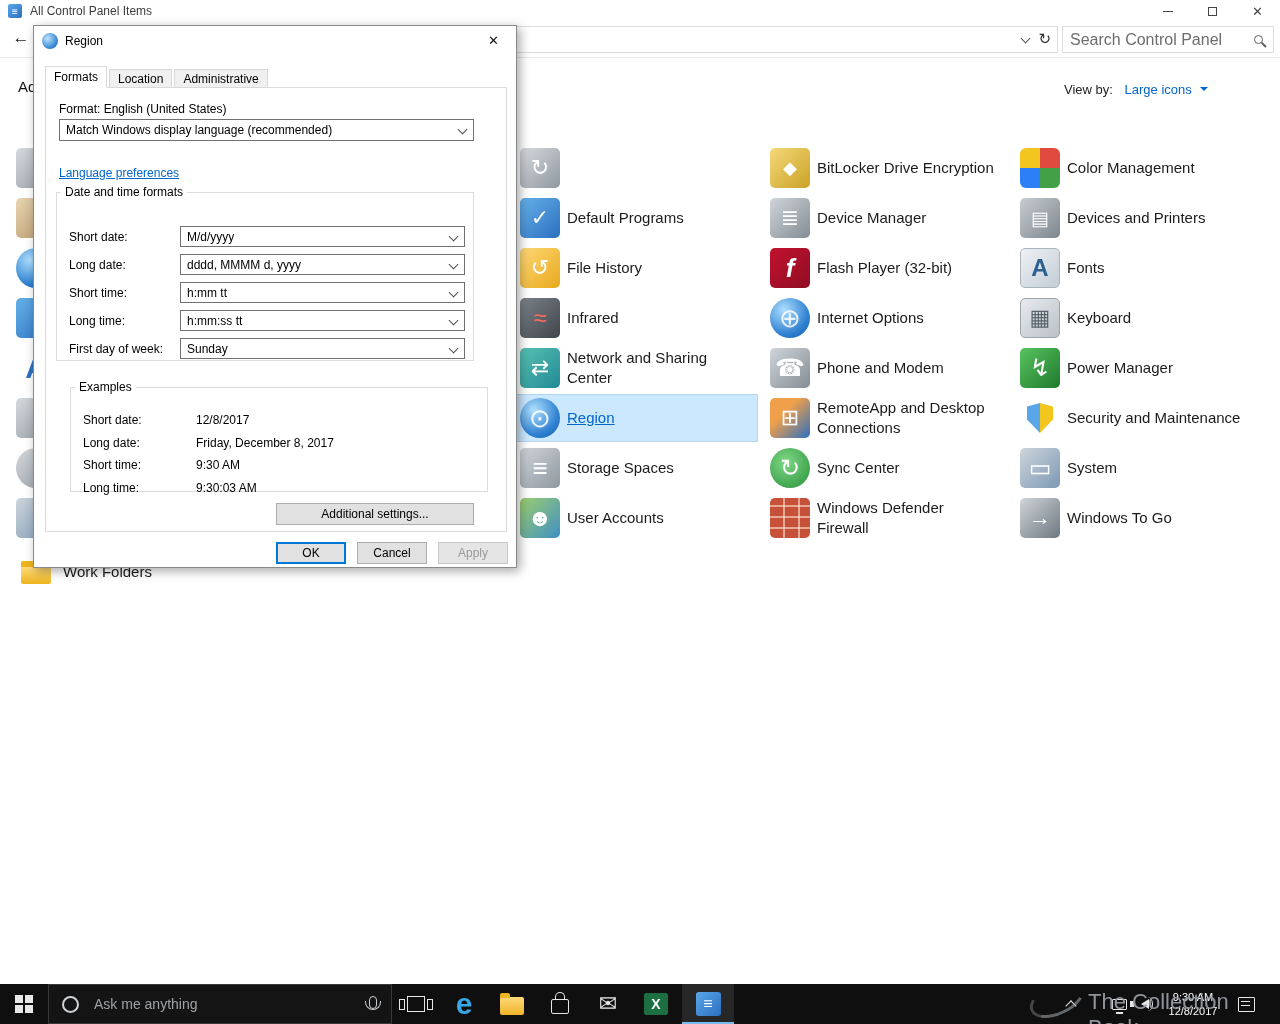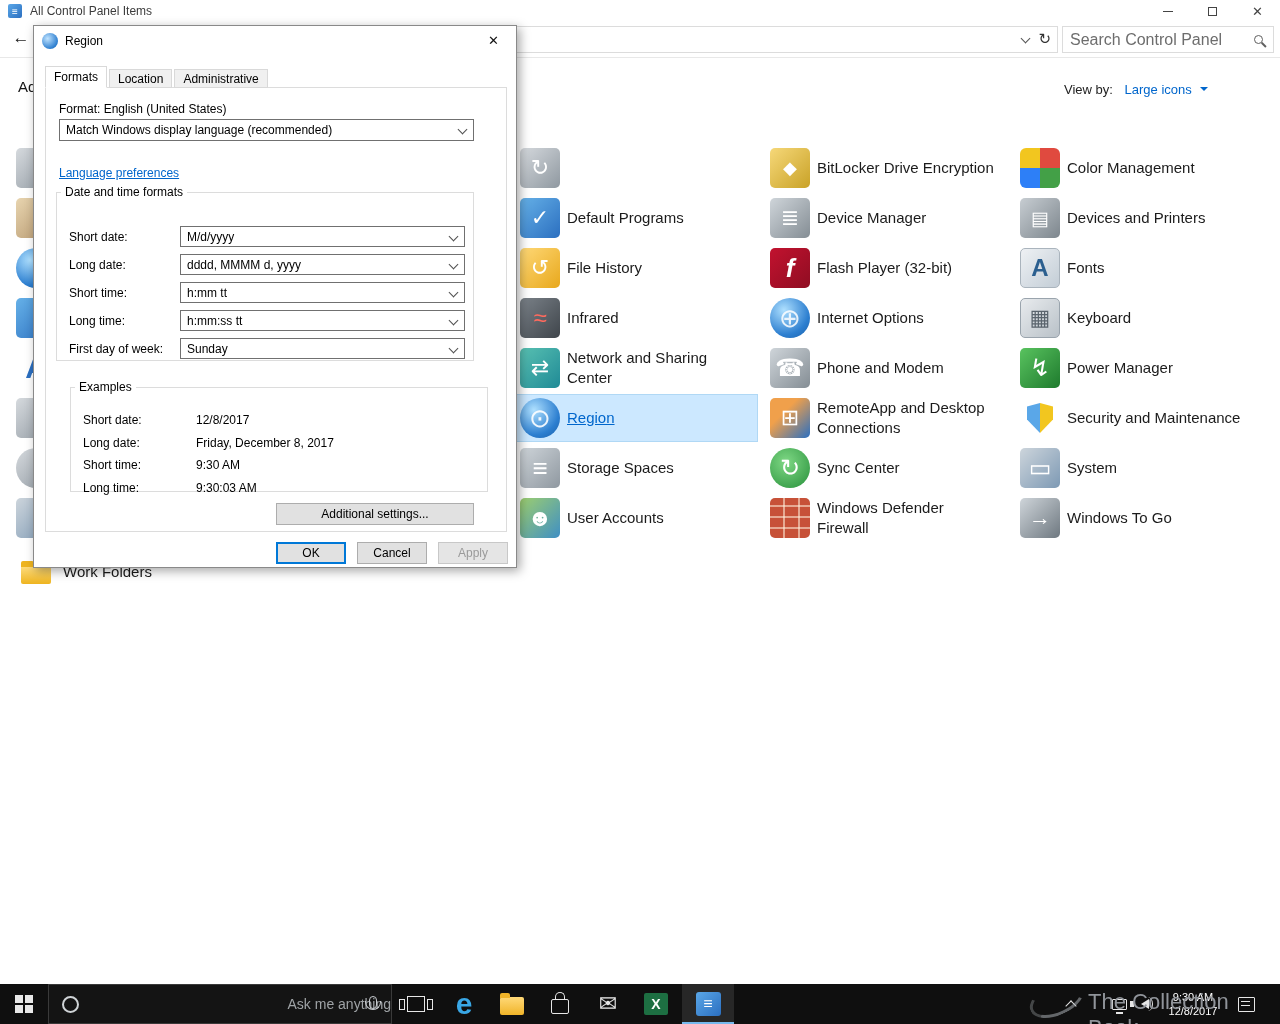--- a/index.html
+++ b/index.html
@@ -126,21 +126,21 @@
   #btn-cancel{left:323px;top:516px;width:70px}
   #btn-apply{left:404px;top:516px;width:70px}
   
   #taskbar{position:absolute;left:0;top:984px;width:1280px;height:40px;background:#0f0f0f;z-index:20}
   .tb-slot{position:absolute;top:0;height:40px;display:flex;align-items:center;justify-content:center}
   .tb-active{background:rgba(255,255,255,.10)}
   .tb-active::after{content:"";position:absolute;left:0;right:0;bottom:0;height:2px;background:#76b9ed}
   #start-btn{left:0;width:48px}
   .start-logo{display:grid;grid-template-columns:8px 8px;grid-template-rows:8px 8px;gap:2px}
   .start-logo span{background:#e8e8e8}
-  #cortana{left:48px;width:344px;justify-content:space-between;border:1px solid #3a3a3a;background:#141414}
+  #cortana{left:48px;width:344px;justify-content:flex-start;border:1px solid #3a3a3a;background:#141414}
   .cortana-ring{width:17px;height:17px;border:2px solid #cfd3d6;border-radius:50%;margin-left:13px;flex:0 0 17px}
   .cortana-text{color:#9fa3a6;font-size:14px;margin-left:15px;white-space:nowrap}
   .mic{position:absolute;right:14px;top:11px;width:8px;height:13px;border:1.6px solid #c8ccd0;border-radius:4px}
   .mic::after{content:"";position:absolute;left:-5px;top:4px;width:14px;height:8px;border:1.6px solid #c8ccd0;border-top:none;border-radius:0 0 9px 9px}
   #taskview{left:392px;width:48px}
   .tv{width:18px;height:16px;border:1.6px solid #e6e6e6;position:relative}
   .tv::before,.tv::after{content:"";position:absolute;top:2px;width:4px;height:9px;border:1.6px solid #e6e6e6}
   .tv::before{left:-9px}.tv::after{right:-9px}
   #tb-edge{left:440px;width:48px}
   .edge-e{color:#39a7e6;font-size:30px;font-weight:bold;line-height:1}

